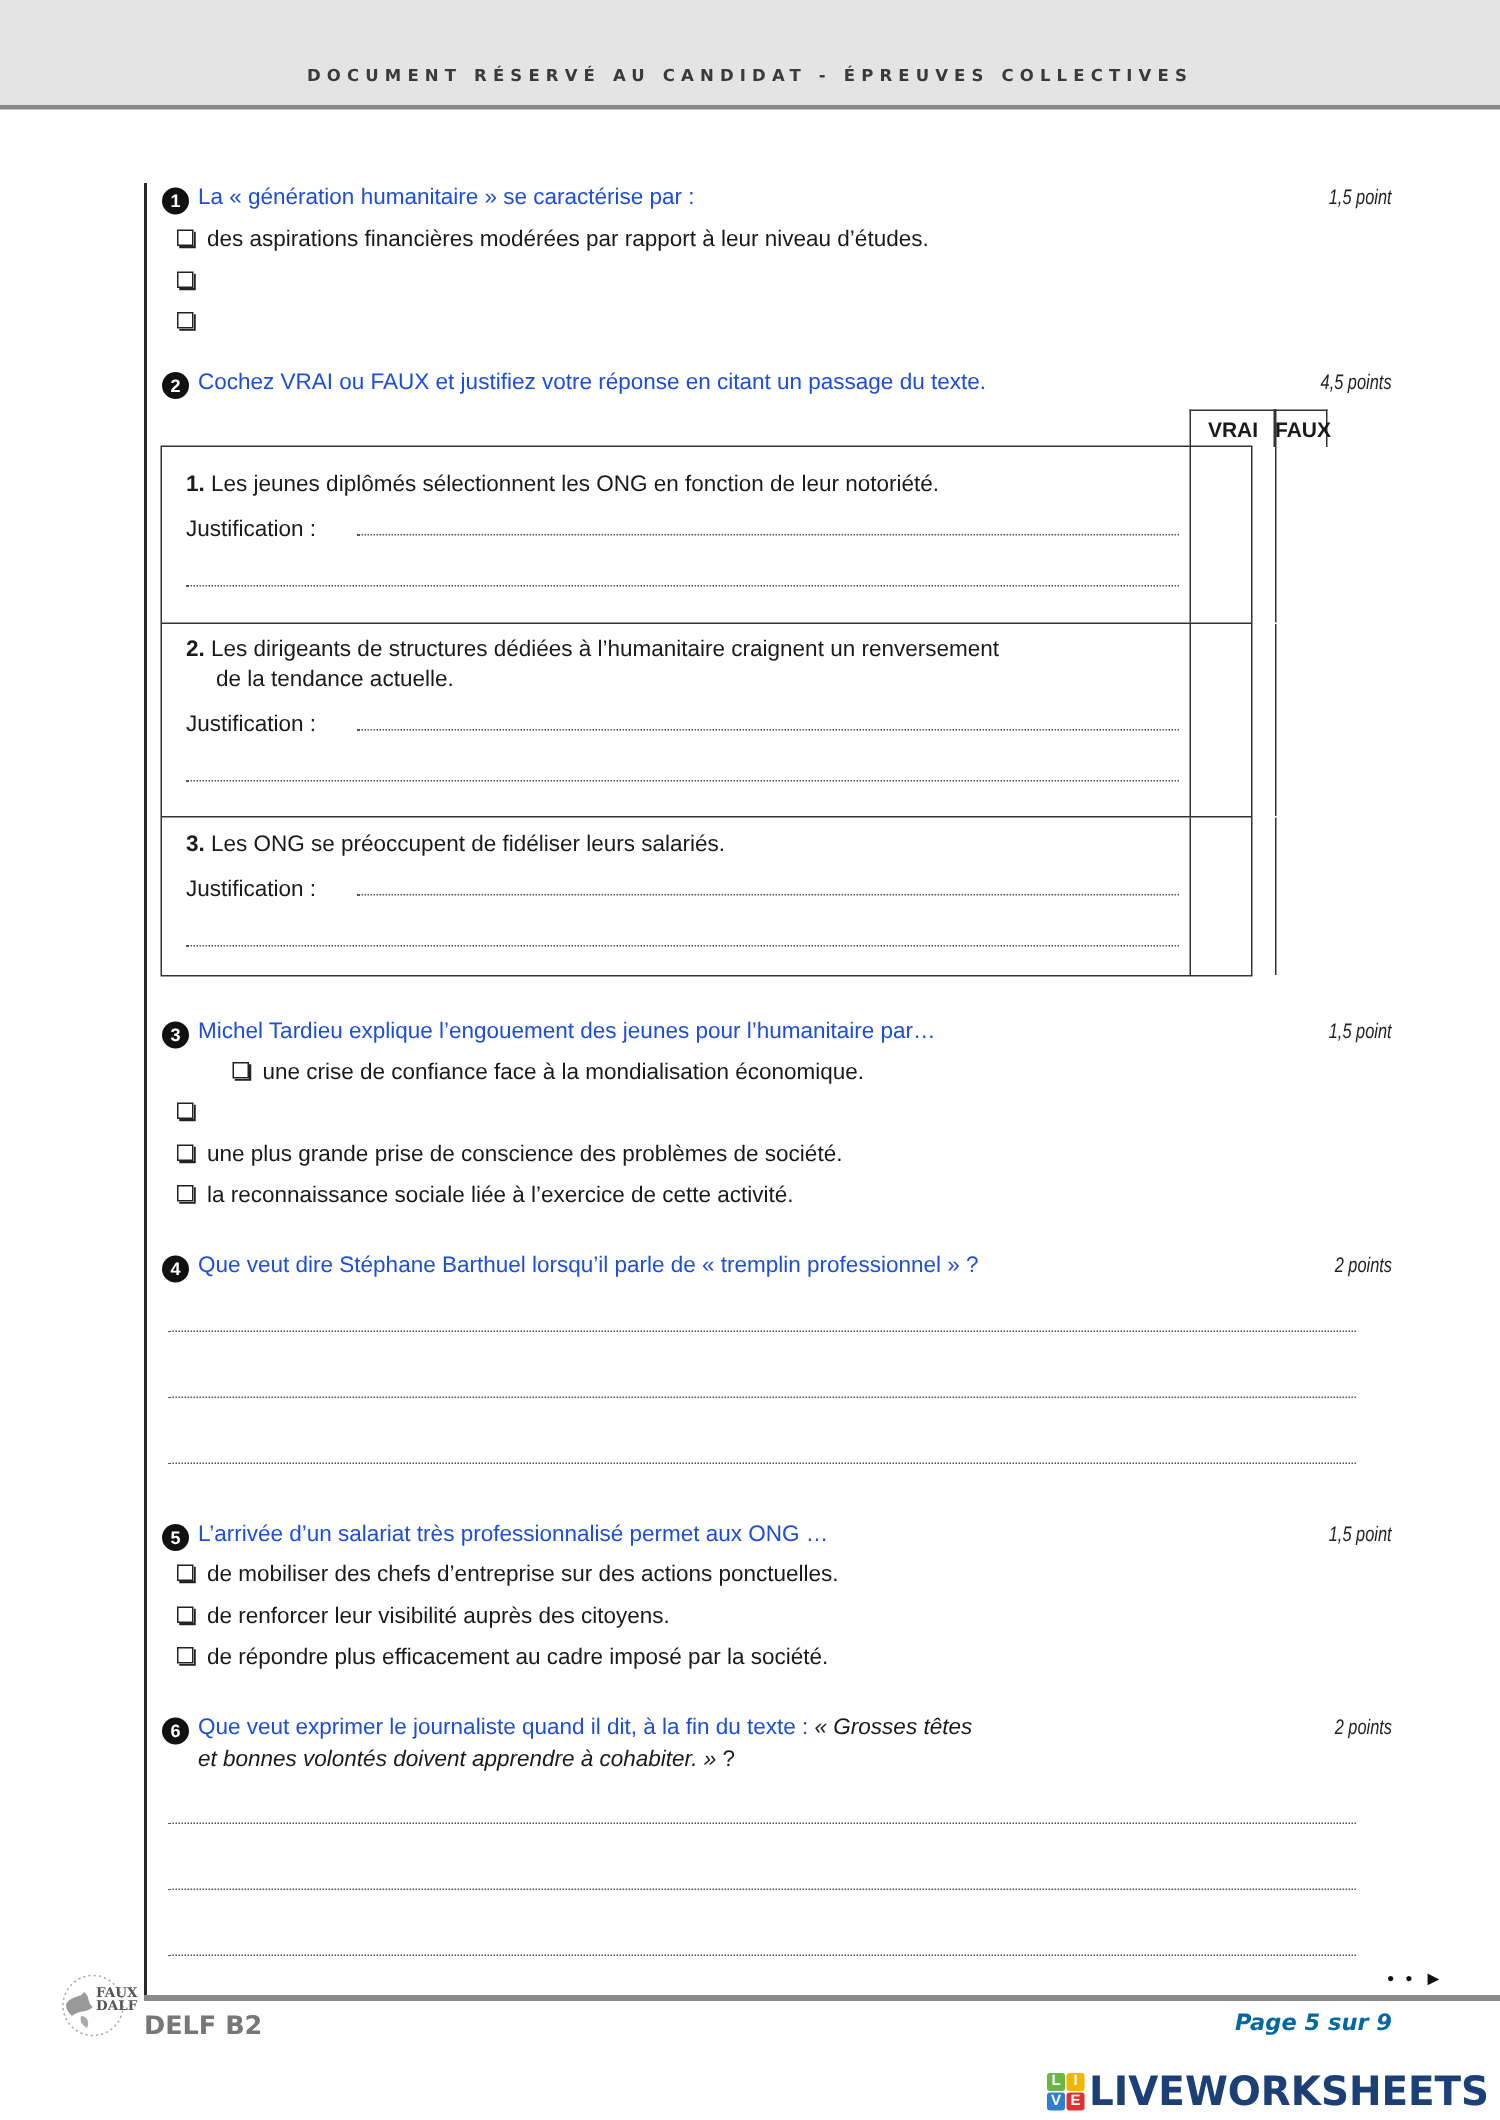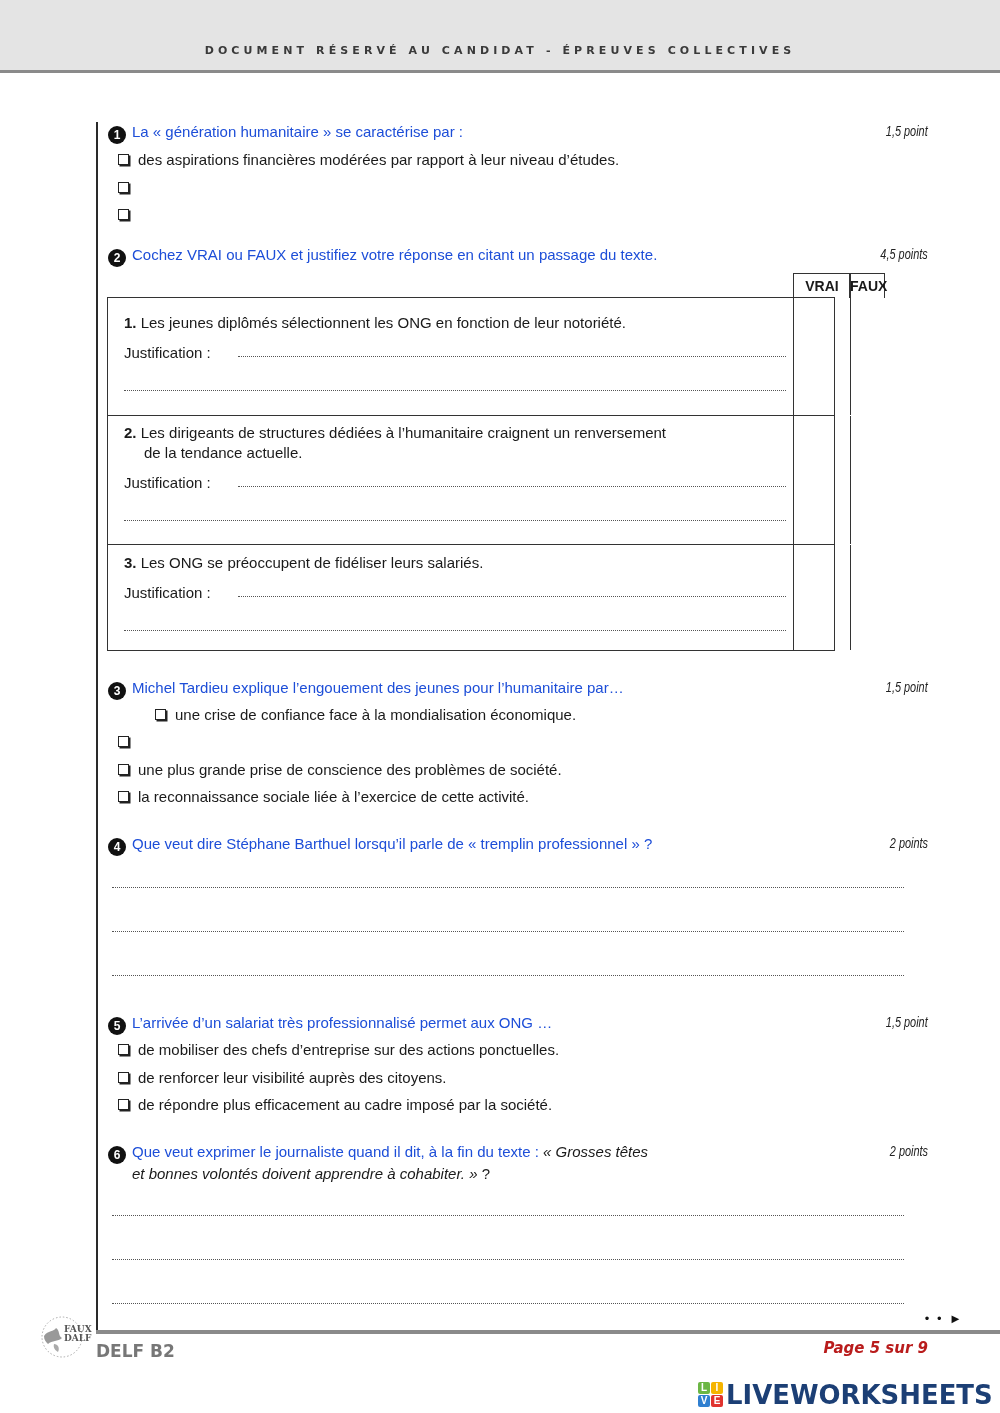--- a/index.html
+++ b/index.html
@@ -30,21 +30,21 @@
   .stmt b { font-weight: bold; }
   .stmt .cont { padding-left: 20px; display: block; }
   .just { position: absolute; left: 16px; font-size: 15px; line-height: 20px; white-space: nowrap; }
   .dots { position: absolute; border-bottom: 1px dotted #555; height: 1px; }
 
   .answer-line { position: absolute; left: 112px; width: 792px; border-bottom: 1px dotted #555; height: 1px; }
 
   .arrow { position: absolute; right: 36px; top: 1311px; font-size: 13px; color: #111; letter-spacing: 2px; }
   .logo { position: absolute; left: 38px; top: 1314px; width: 52px; height: 46px; }
   .delf-label { position: absolute; left: 96px; top: 1341px; font-family: "DejaVu Sans", sans-serif; font-weight: bold; font-size: 17px; color: #777; }
-  .page-label { position: absolute; right: 72px; top: 1339px; font-family: "DejaVu Sans", sans-serif; font-style: italic; font-weight: bold; font-size: 15px; color: #b91c1c; }
+  .page-label { position: absolute; right: 72px; top: 1339px; font-family: "DejaVu Sans", sans-serif; font-style: italic; font-weight: bold; font-size: 15px; color: #0369a1; }
 
   .lw { position: absolute; left: 698px; top: 1378px; height: 32px; display: flex; align-items: center; }
   .lw-grid { display: grid; grid-template-columns: 12px 12px; grid-template-rows: 12px 12px; gap: 1px; margin-right: 3px; }
   .lw-grid span { display: block; font-weight: bold; font-size: 10px; color: #fff; text-align: center; line-height: 12px; border-radius: 2px; }
   .lw-text { font-family: "DejaVu Sans", sans-serif; font-weight: bold; font-size: 27px; color: #1c3f75; letter-spacing: 0px; transform: scaleX(0.96); transform-origin: left center; }
 </style>
 </head>
 <body>
 
 <div class="header-band"></div>

